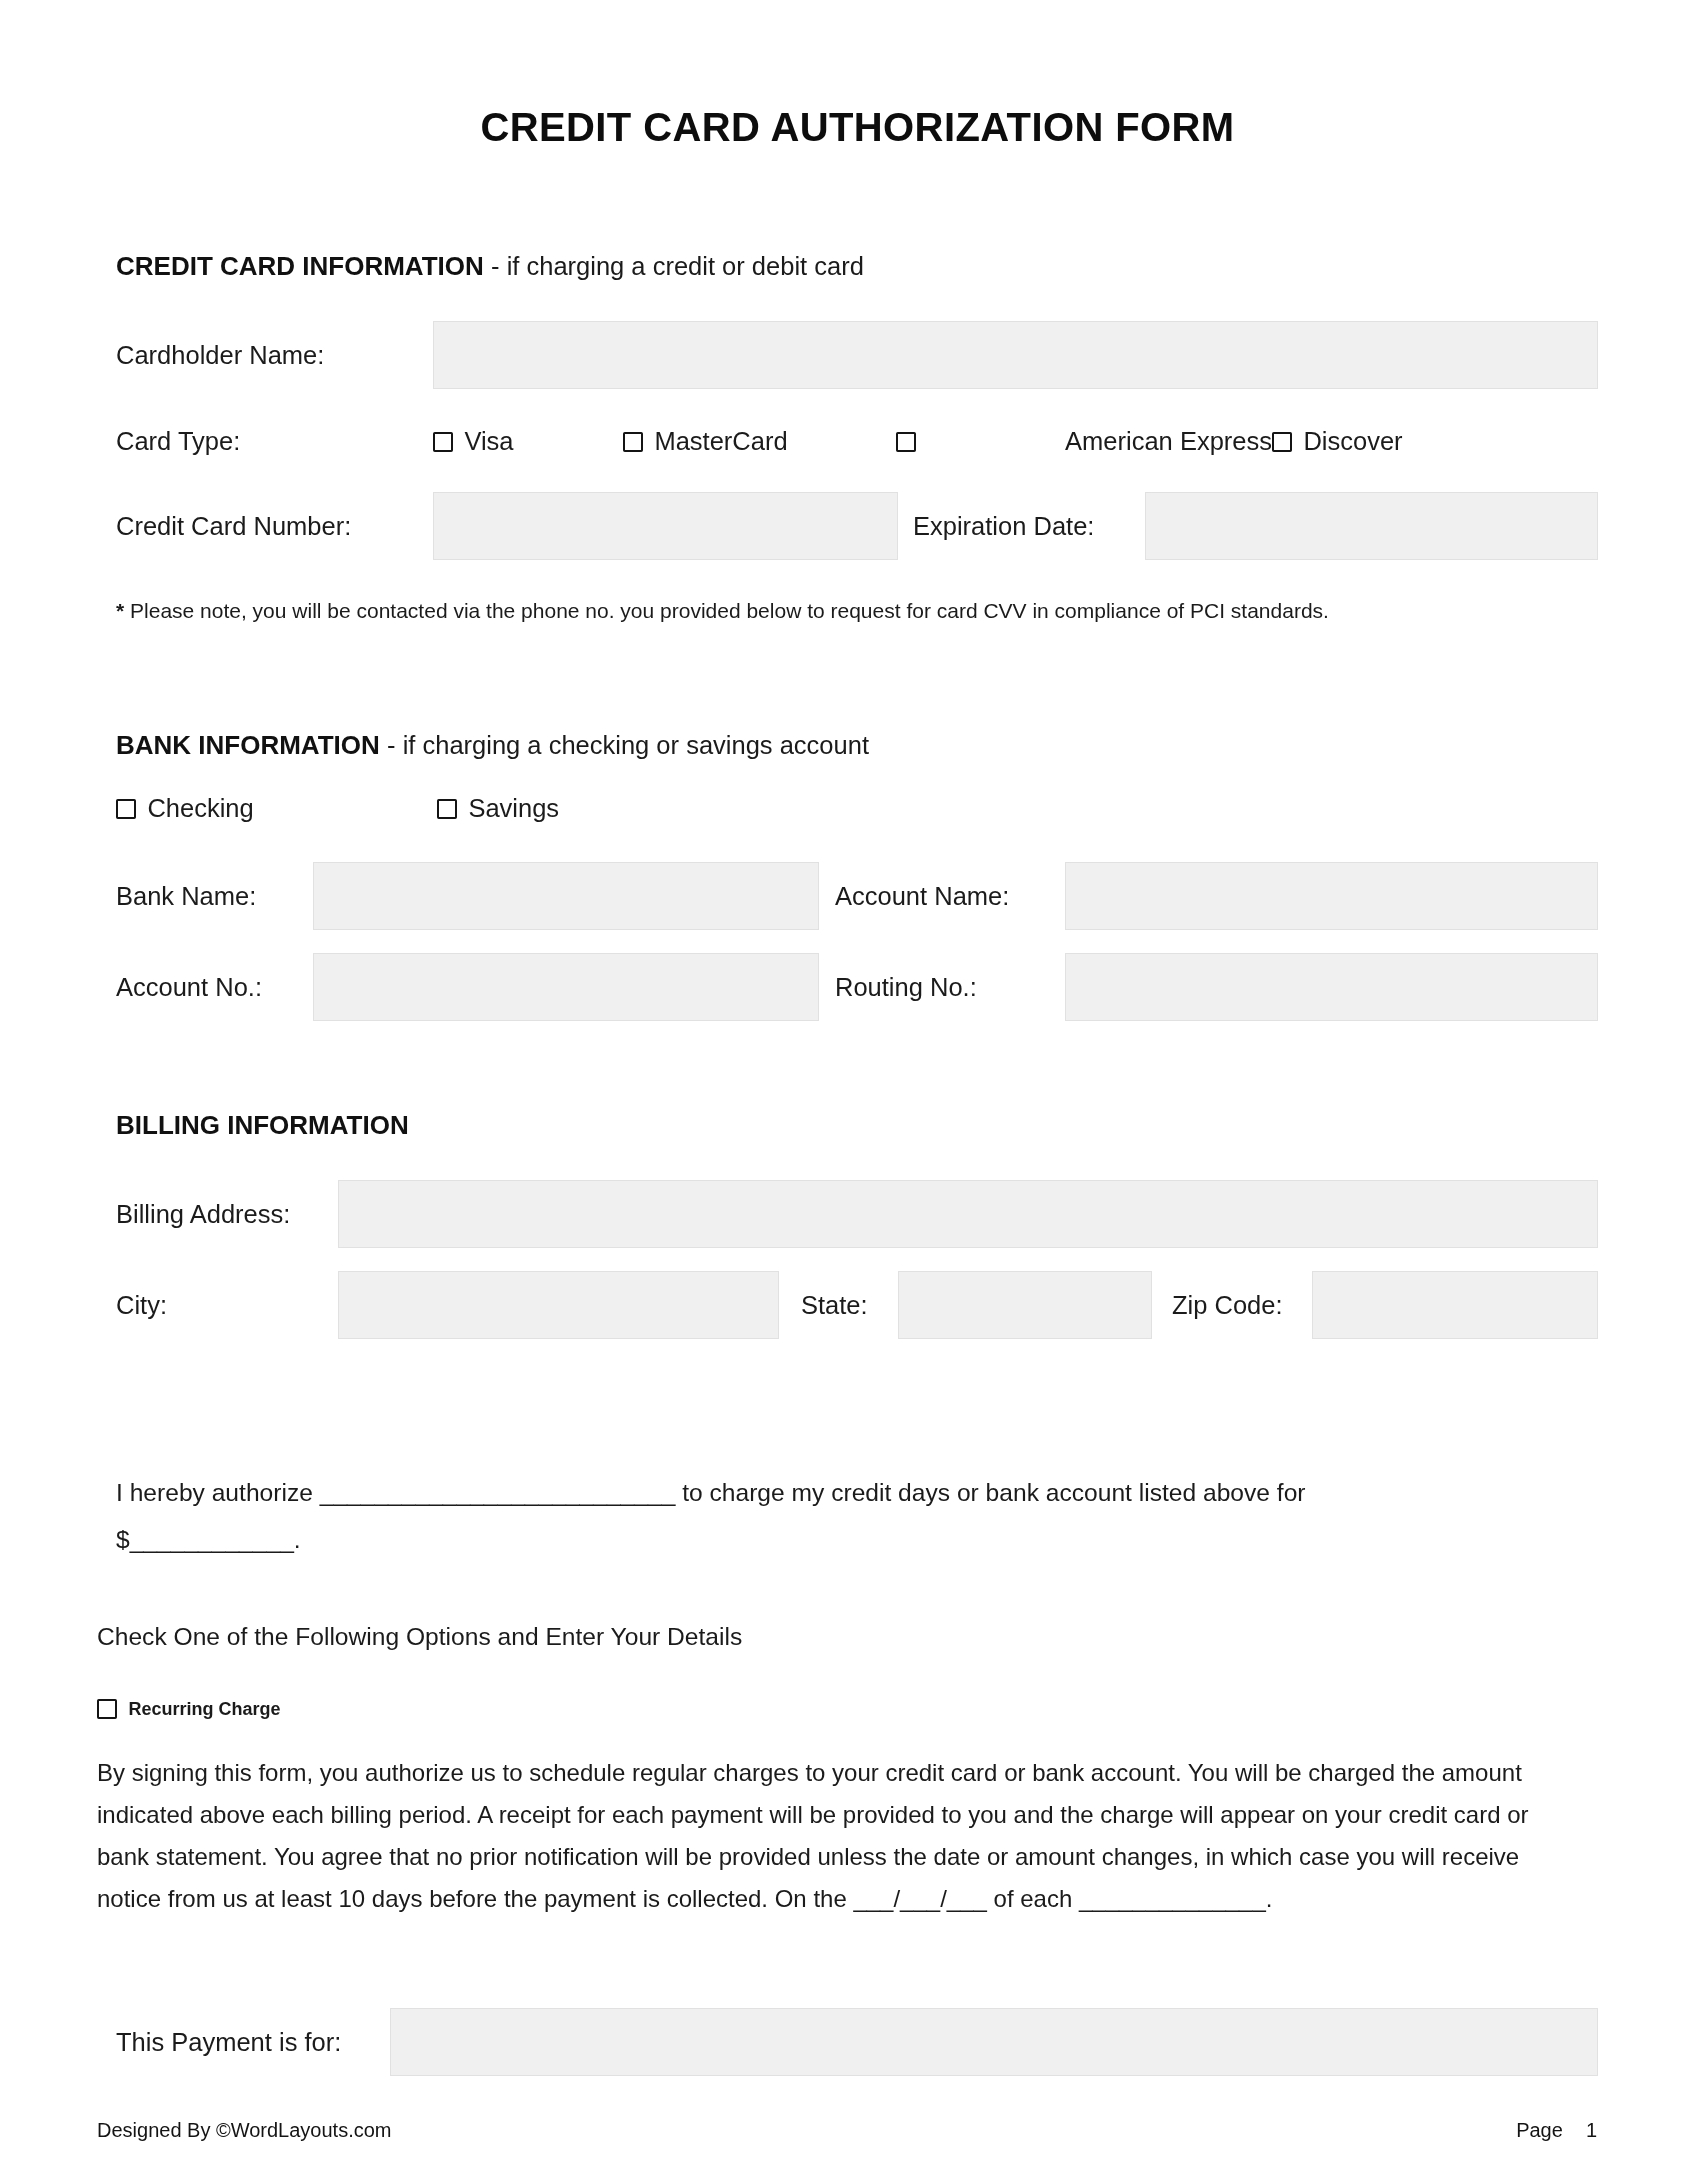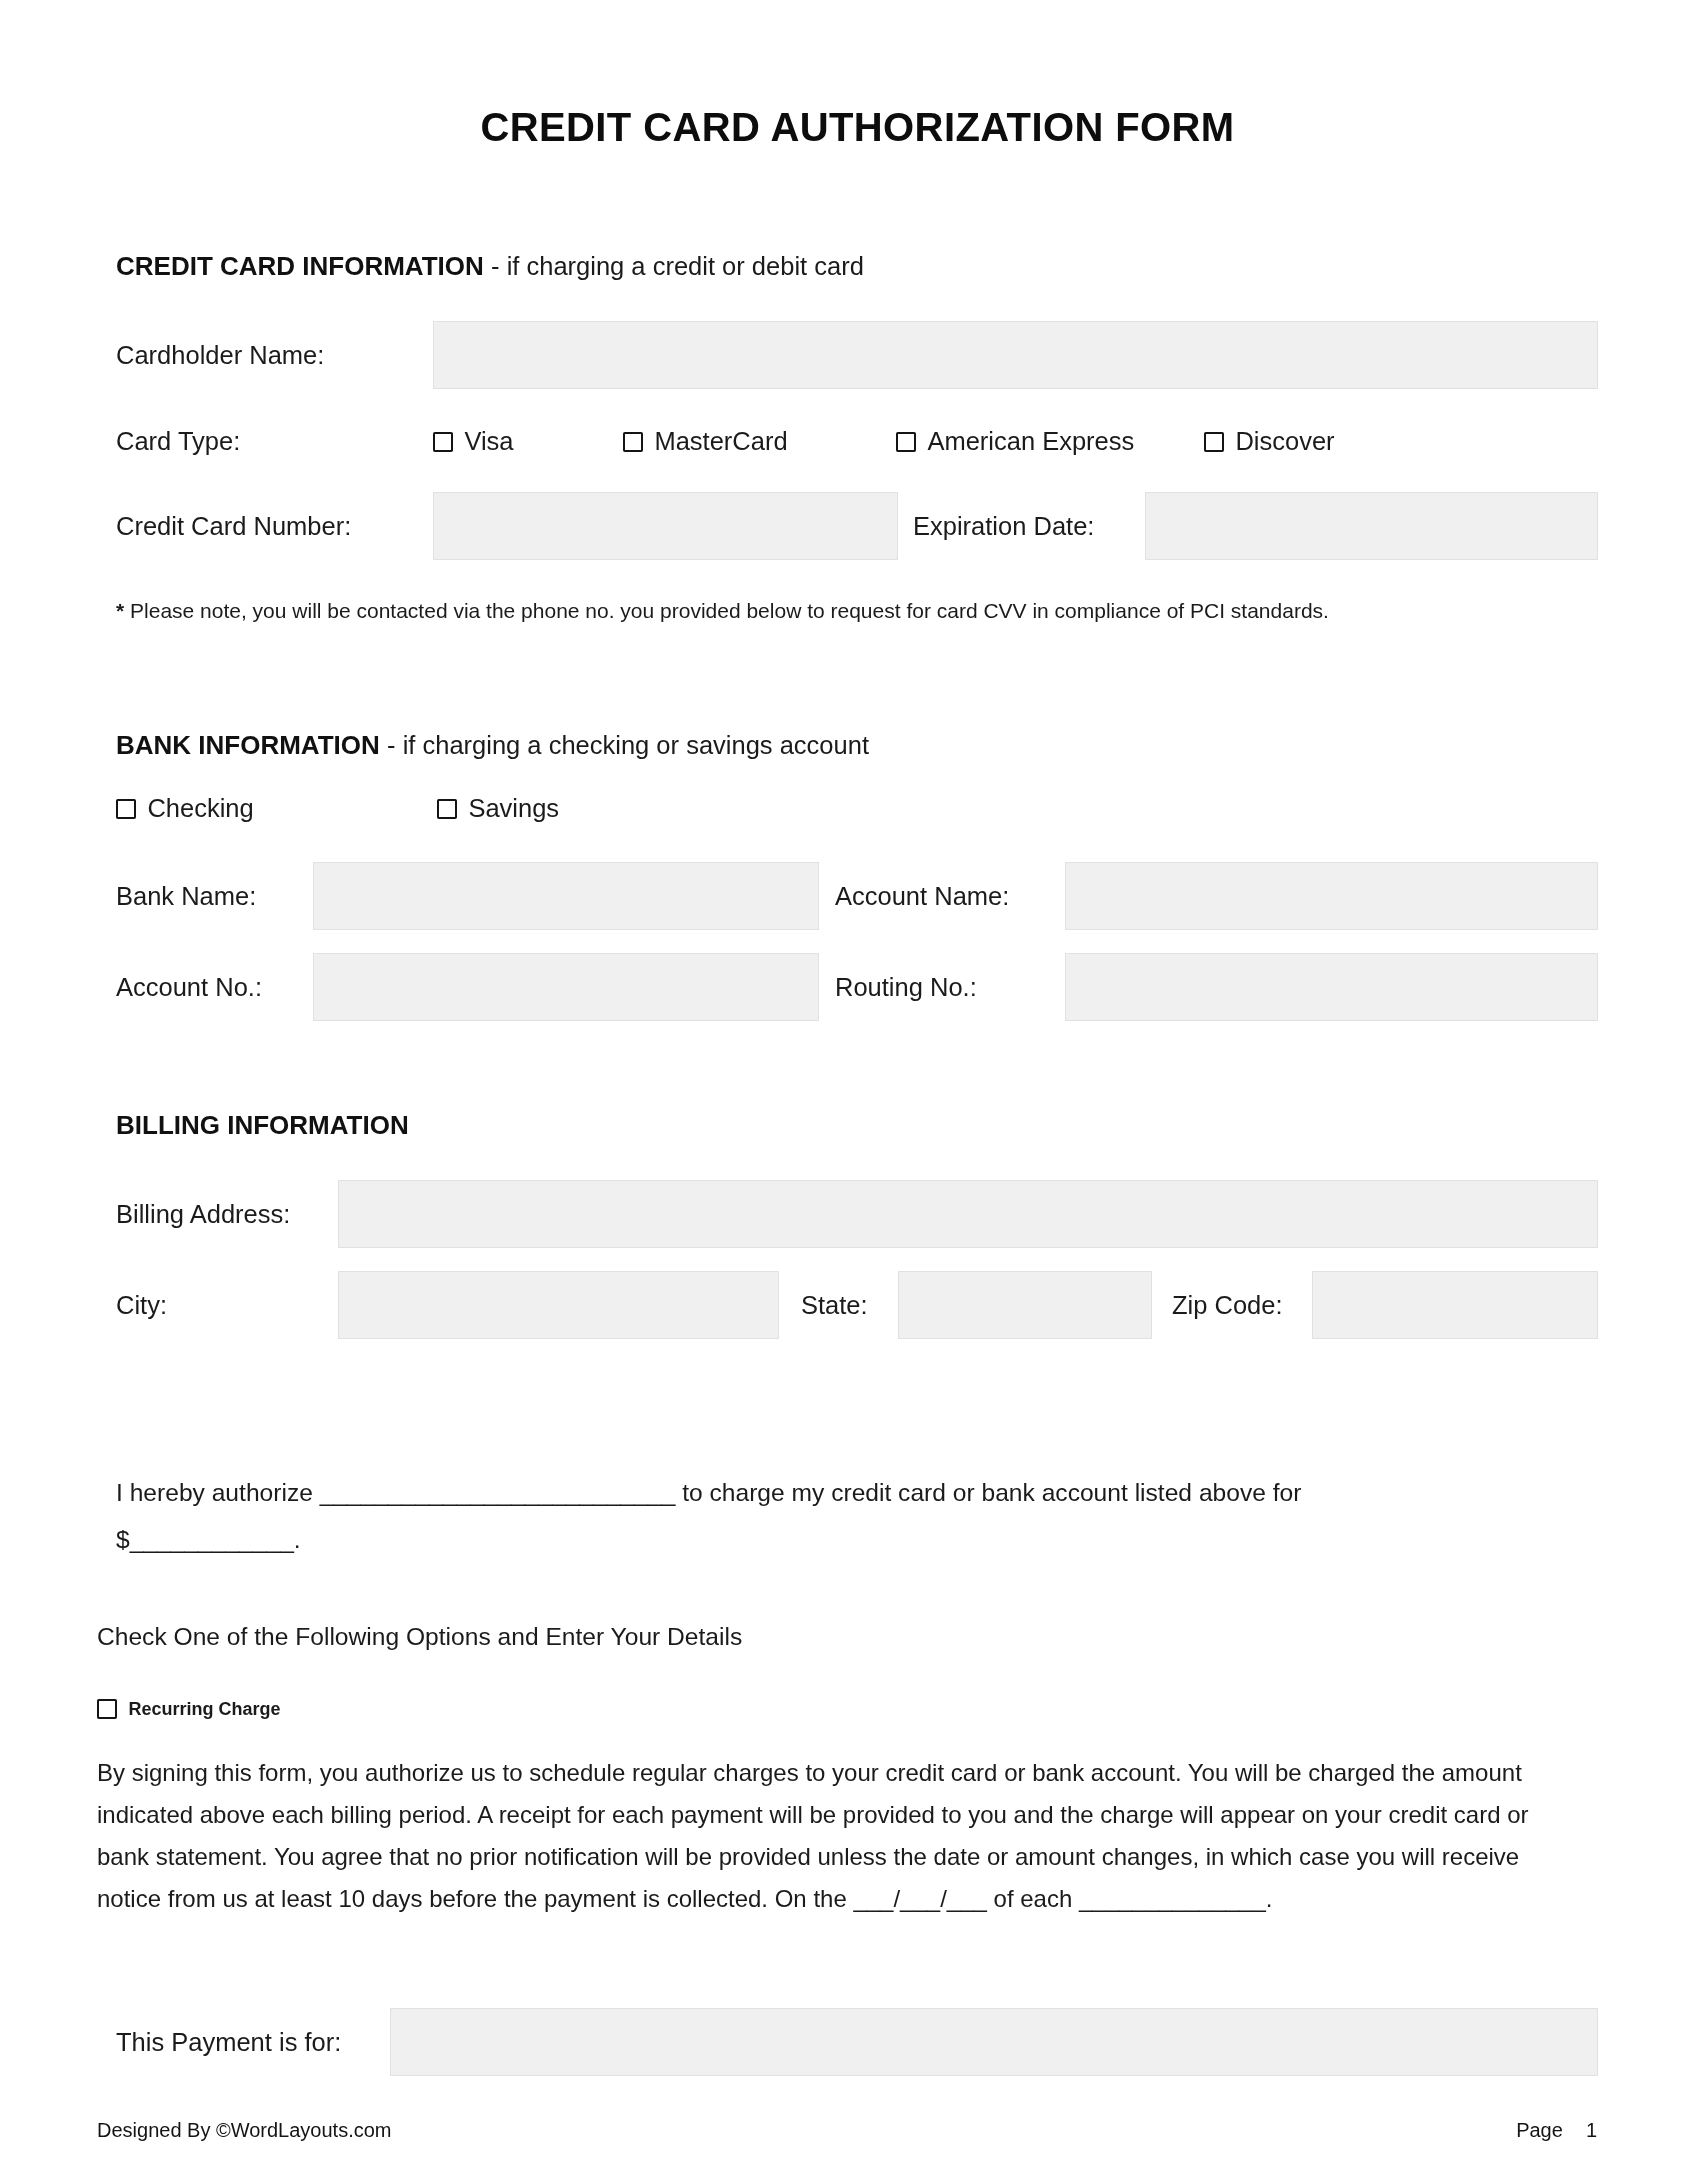--- a/index.html
+++ b/index.html
@@ -126,21 +126,21 @@
   <div class="abs row row-short" style="top:423px;">
     <span class="lbl" style="flex:0 0 317px;">Card Type:</span>
     <span class="cb-item" style="width:190px;">
       <span class="cb"></span>
       <span class="cb-lbl">Visa</span>
     </span>
     <span class="cb-item" style="width:273px;">
       <span class="cb"></span>
       <span class="cb-lbl">MasterCard</span>
     </span>
-    <span class="cb-item" style="width:308px;">
+    <span class="cb-item" style="width:376px;justify-content:space-between;">
       <span class="cb"></span>
       <span class="cb-lbl">American Express</span>
     </span>
     <span class="cb-item">
       <span class="cb"></span>
       <span class="cb-lbl">Discover</span>
     </span>
   </div>
 
   <div class="abs row" style="top:492px;">
@@ -198,21 +198,21 @@
     <span class="lbl" style="flex:0 0 222px;">City:</span>
     <div class="input" style="flex:0 0 441px;"></div>
     <span class="lbl" style="flex:0 0 97px;margin-left:22px;">State:</span>
     <div class="input" style="flex:0 0 254px;"></div>
     <span class="lbl" style="flex:0 0 140px;margin-left:20px;">Zip Code:</span>
     <div class="input" style="flex:0 0 286px;"></div>
   </div>
 
 
   <div class="abs auth">
-    <div>I hereby authorize __________________________ to charge my credit card or bank account listed above for</div>
+    <div>I hereby authorize __________________________ to charge my credit days or bank account listed above for</div>
     <div>$____________.</div>
   </div>
 
   <div class="abs plain-line" style="top:1585px;margin-top:38px;">Check One of the Following Options and Enter Your Details</div>
 
   <div class="abs recurring">
     <span class="cb"></span>
     <span class="cb-lbl">Recurring Charge</span>
   </div>
 

